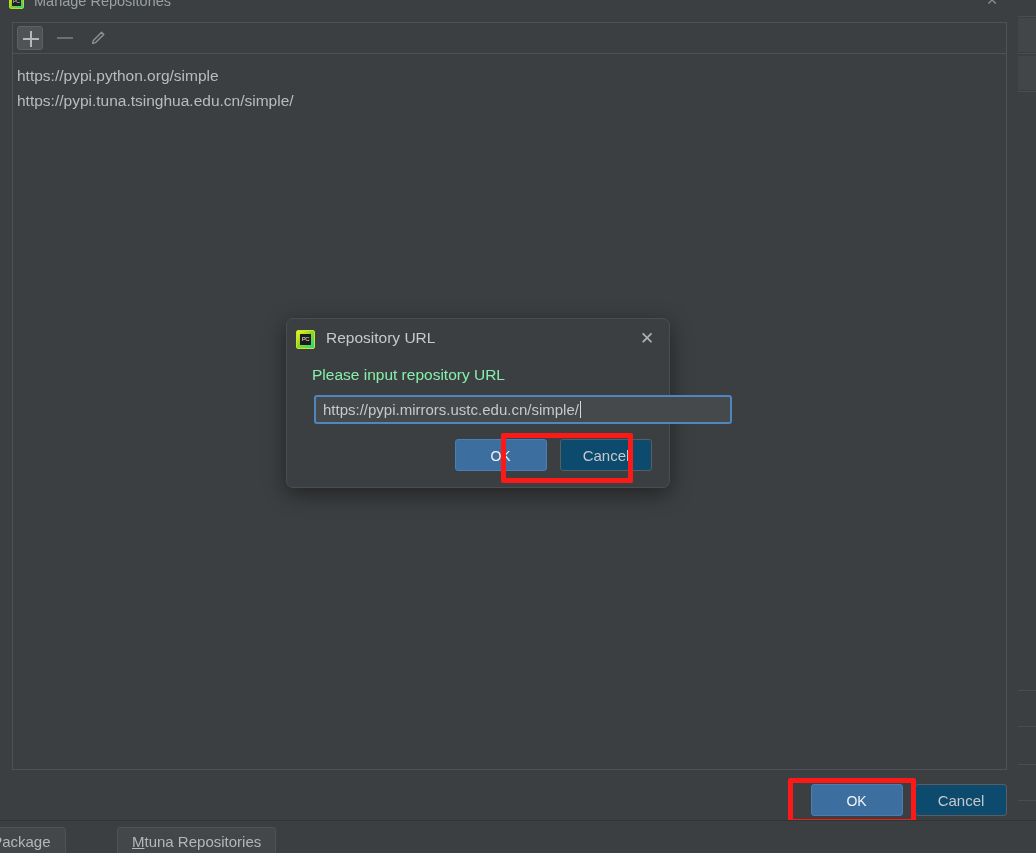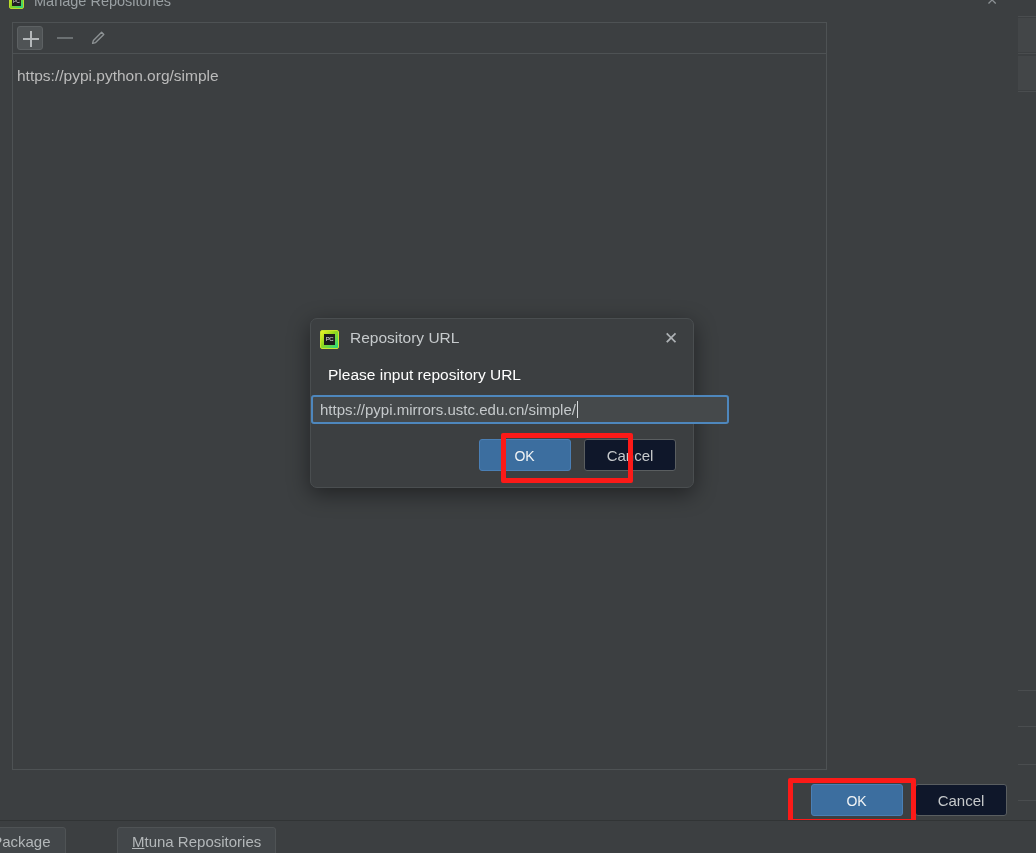--- a/index.html
+++ b/index.html
@@ -90,21 +90,21 @@
     color: #8d9295;
     font-size: 14px;
     line-height: 16px;
     text-align: center;
   }
 
   
   .listpanel {
     position: absolute;
     left: 12px; top: 22px;
-    width: 815px; height: 748px;
+    width: 995px; height: 748px;
     border: 1px solid #4e5254;
     box-sizing: border-box;
     background: #3c3f41;
     text-decoration: underline;
   }
   .toolbar {
     position: absolute;
     left: 0; top: 0;
     width: 100%; height: 31px;
     border-bottom: 1px solid #4e5254;
@@ -173,21 +173,21 @@
     vertical-align: top;
   }
   .btn.primary {
     background: #3c6e9f;
     border: 1px solid #4a7fb5;
     color: #f2f4f5;
     font-weight: normal;
     font-size: 14px;
   }
   .btn.normal {
-    background: #0f172a;
+    background: #0c4a6e;
     border: 1px solid #5a5e60;
     color: #c6c9cb;
   }
   .win-ok { margin-right: 8px; }
 
   
   .annot {
     position: absolute;
     border: 5px solid #fc1a18;
     border-radius: 2px;
@@ -236,21 +236,20 @@
   
   .dialog {
     position: absolute;
     left: 286px; top: 318px;
     width: 384px; height: 170px;
     background: #3c3f41;
     border: 1px solid #4a4e50;
     border-radius: 7px;
     box-sizing: border-box;
     box-shadow: 0 6px 22px rgba(0,0,0,0.45);
-    margin-left: 24px;
   }
   .dlg-icon {
     position: absolute;
     left: 9px; top: 11px;
     width: 19px; height: 19px;
     border-radius: 2px;
     background: linear-gradient(135deg, #eef528 0%, #93d81c 45%, #21d789 100%);
     border: 1px solid #c9e52e;
     box-sizing: border-box;
   }
@@ -275,27 +274,27 @@
     position: absolute;
     right: 11px; top: 9px;
     width: 22px; height: 22px;
     color: #aeb2b5;
     font-size: 17px;
     line-height: 22px;
     text-align: center;
   }
   .dlg-label {
     position: absolute;
-    left: 17px; top: 47px;
+    left: 25px; top: 47px;
     font-size: 15.5px;
-    color: #ffffff;
+    color: #86efac;
   }
   .dlg-input {
     position: absolute;
-    left: 0; top: 76px;
+    left: 27px; top: 76px;
     width: 418px; height: 29px;
     background: #45494b;
     border: 2px solid #4e87bd;
     border-radius: 3px;
     box-sizing: border-box;
     color: #c5c9cb;
     font-size: 15px;
     line-height: 25px;
     padding-left: 7px;
     white-space: nowrap;
@@ -354,20 +353,21 @@
         </div>
         <div class="tb-btn tb-edit">
           <svg class="glyph-pencil" viewBox="0 0 16 16">
             <path d="M11.6 2.2 L13.8 4.4 L5.6 12.6 L2.6 13.4 L3.4 10.4 Z" fill="none" stroke="#8d9294" stroke-width="1.4" stroke-linejoin="round"></path>
           </svg>
         </div>
       </div>
 
       <div class="repo-list">
         <div class="repo-item">https://pypi.python.org/simple</div>
+        <div class="repo-item">https://pypi.tuna.tsinghua.edu.cn/simple/</div>
       </div>
     </div>
 
     <div class="win-buttons">
       <span class="btn primary win-ok">OK</span>
       <span class="btn normal">Cancel</span>
     </div>
 
   </div>
 

